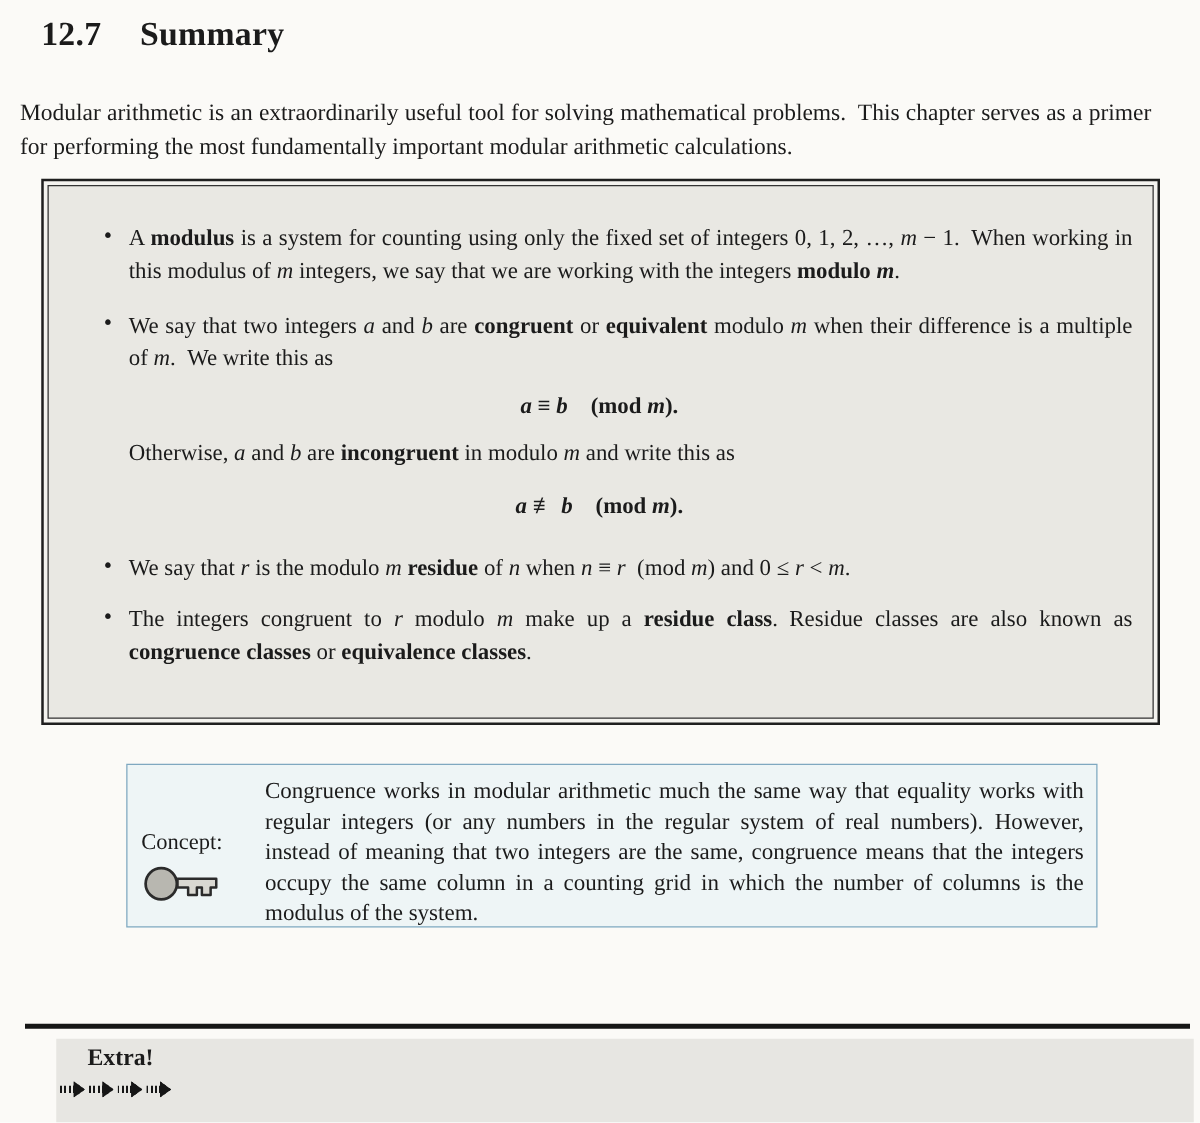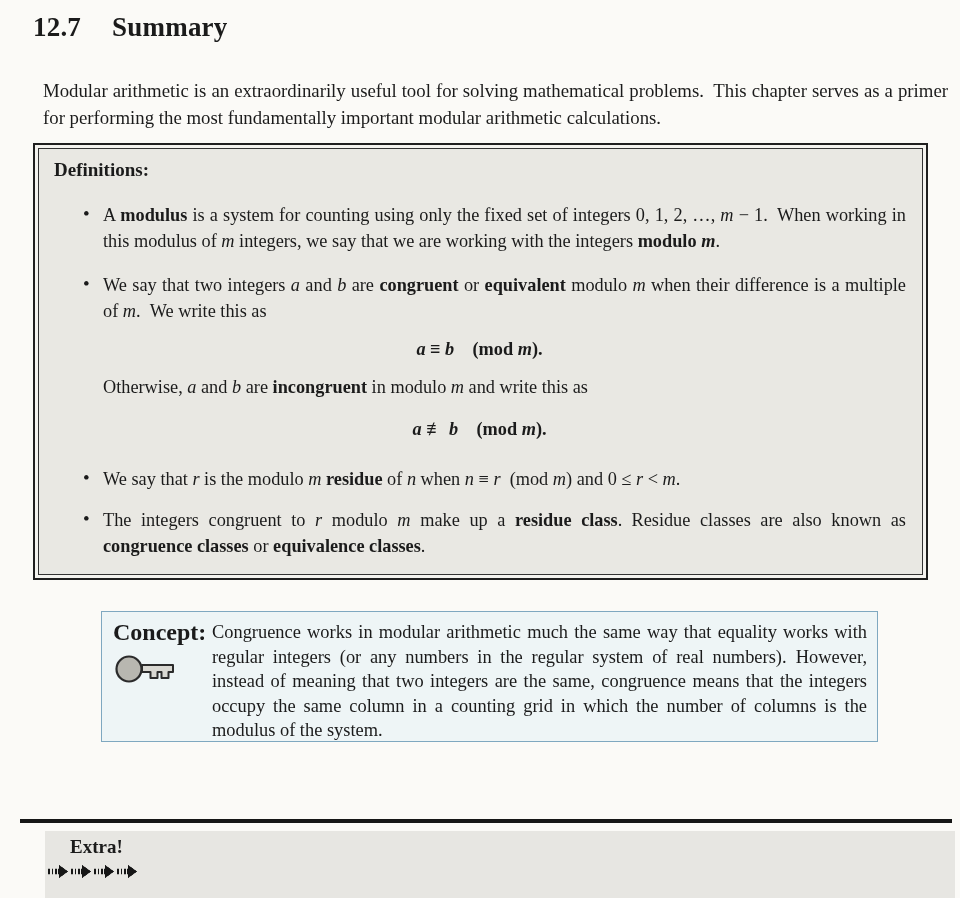--- a/index.html
+++ b/index.html
@@ -11,42 +11,42 @@
   html,body{background:#ffffff;}
   .page{
     position:relative; width:960px; height:898px; overflow:hidden;
     background:var(--page-bg); color:var(--text);
     font-family:"Liberation Serif", serif;
   }
   
   .title{position:absolute; top:12px; left:33px; font-size:27px; font-weight:bold; letter-spacing:.2px;}
   .title .num{margin-right:31px;}
   
-  .intro{position:absolute; top:77px; left:43px; width:905px;
+  .intro{position:absolute; top:77px; left:16px; width:905px;
     font-size:18.8px; line-height:27px; text-align:justify;}
   
   .defbox{position:absolute; top:143px; left:33px; width:895px; height:437px;
     border:2px solid var(--definitions-border); background:#f4f3ef; padding:3px;}
   .defbox-inner{width:100%; height:100%; border:1px solid #333;
     background:var(--definitions-bg); padding:7px 14px 10px 12px; overflow:hidden;}
   .def-heading{font-size:19px; font-weight:bold; margin:3px 0 0 3px;}
   .def-item{position:relative; padding-left:52px; padding-right:2px;
     font-size:18.3px; line-height:26px; text-align:justify;}
   .def-item .dot{position:absolute; left:32px; top:-1px; font-size:19px;}
   .mt-b1{margin-top:21px;} .mt-b2{margin-top:18px;}
   .equation{font-size:18.3px; text-align:center; margin-top:15px;font-weight:bold;}
   .contpara{margin-top:14px; font-size:18.3px; line-height:26px; padding-left:52px;}
   .mt-eq2{margin-top:19px;} .mt-b3{margin-top:26px;} .mt-b4{margin-top:15px;}
   .st-b{font-weight:bold;} .st-i{font-style:italic;}
   
   .conceptbox{position:absolute; top:611px; left:101px; width:777px; height:131px;
     border:1.5px solid var(--concept-border); background:var(--concept-bg);
     display:flex; padding:7px 10px 6px 11px;}
   .concept-side{width:99px; flex:none;}
-  .concept-label{font-size:24px; font-weight:bold;}
+  .concept-label{font-size:18px; font-weight:normal;margin-top:44px;}
   .key-wrap{margin-top:7px; margin-left:1px;}
   .concept-text{flex:1; font-size:18.4px; line-height:24.6px; text-align:justify; padding-top:1px;}
   
   .extra-rule{position:absolute; top:819px; left:20px; width:932px; height:4px; background:var(--rule);}
   .extra-band{position:absolute; top:831px; left:45px; width:910px; height:69px;
     background:var(--extra-band-bg); display:flex; padding:5px 8px 0 0;}
   .extra-side{width:98px; flex:none;}
   .extra-label{font-size:19px; font-weight:bold; margin-left:25px;}
   .arrows{display:flex; gap:3px; margin-top:7px; margin-left:3px;}
   .arrow{width:20px; height:13px;
@@ -64,21 +64,20 @@
 <div class="page">
 
   <h1 class="title">
     <span class="num">12.7</span><span>Summary</span>
   </h1>
 
   <p class="intro">Modular arithmetic is an extraordinarily useful tool for solving mathematical problems. This chapter serves as a primer for performing the most fundamentally important modular arithmetic calculations.</p>
 
   <section class="defbox">
     <div class="defbox-inner">
-      <div class="def-heading">Definitions:</div>
 
       <div class="def-item mt-b1">
         <span class="dot">•</span>
         <span><span>A </span><span class="st-b">modulus</span><span> is a system for counting using only the fixed set of integers 0, 1, 2, …, </span><span class="st-i">m</span><span> − 1. When working in this modulus of </span><span class="st-i">m</span><span> integers, we say that we are working with the integers </span><span class="st-b">modulo</span><span> </span><span class="st-b st-i">m</span><span>.</span></span>
       </div>
 
       <div class="def-item mt-b2">
         <span class="dot">•</span>
         <span><span>We say that two integers </span><span class="st-i">a</span><span> and </span><span class="st-i">b</span><span> are </span><span class="st-b">congruent</span><span> or </span><span class="st-b">equivalent</span><span> modulo </span><span class="st-i">m</span><span> when their difference is a multiple of </span><span class="st-i">m</span><span>. We write this as</span></span>
       </div>

